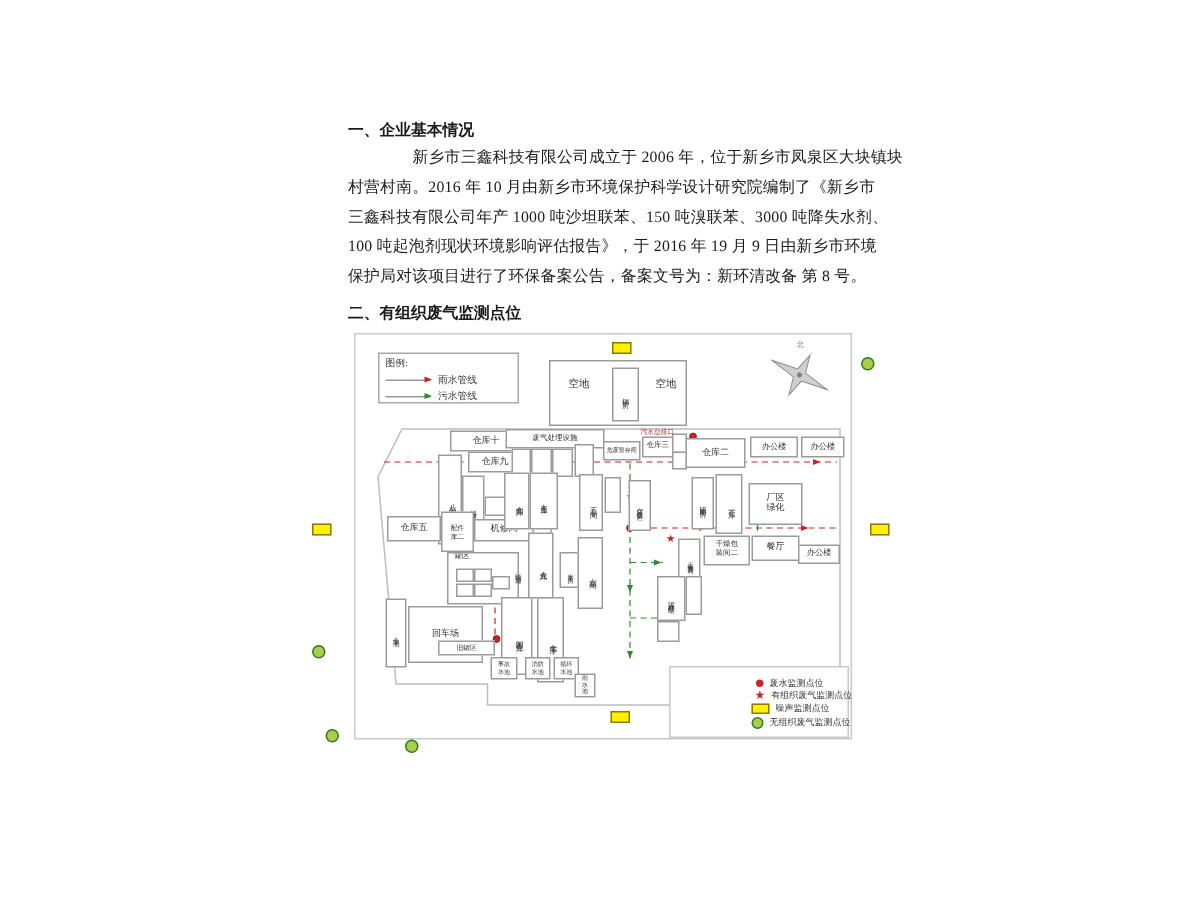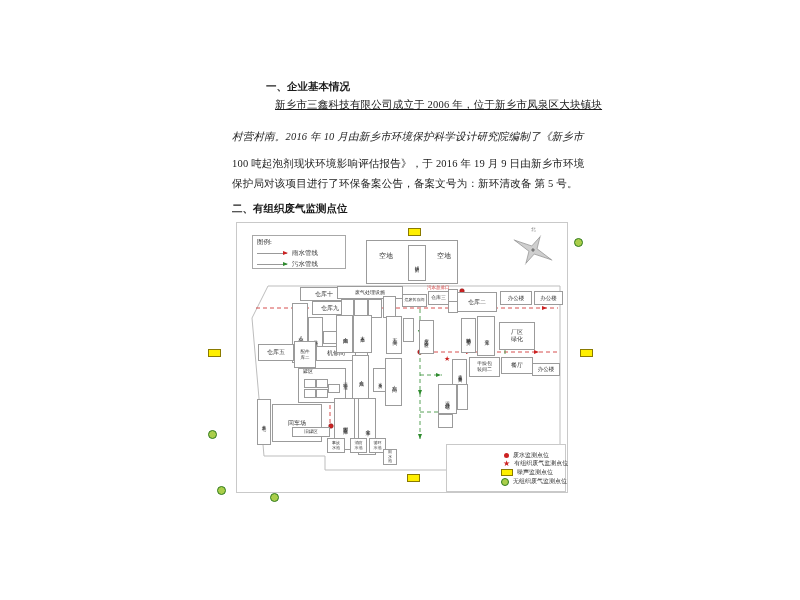--- a/index.html
+++ b/index.html
@@ -28,25 +28,26 @@
   .pline-sym{position:relative;width:30px;height:1px;background:#999;}
   .pline-sym::after{content:"";position:absolute;right:-1px;top:-2.5px;border-left:5px solid currentColor;border-top:2.5px solid transparent;border-bottom:2.5px solid transparent;}
   .redlabel{position:absolute;color:#cc2222;font-size:4.5px;white-space:nowrap;}
   .compass-n{position:absolute;font-size:5px;color:#888;}
 </style>
 </head>
 <body>
 
 <div class="page">
 
-  <div class="abs h" style="top:80px;margin-left:34px;">一、企业基本情况</div>
-  <div class="abs pline" style="top:98px;padding-left:43px;text-decoration:underline;">新乡市三鑫科技有限公司成立于 2006 年，位于新乡市凤泉区大块镇块</div>
-  <div class="abs pline" style="top:130px;font-style:italic;">村营村南。2016 年 10 月由新乡市环境保护科学设计研究院编制了《新乡市</div>
+  <div class="abs h" style="top:80px;">一、企业基本情况</div>
+  <div class="abs pline" style="top:98px;padding-left:43px;">新乡市三鑫科技有限公司成立于 2006 年，位于新乡市凤泉区大块镇块</div>
+  <div class="abs pline" style="top:118px;">村营村南。2016 年 10 月由新乡市环境保护科学设计研究院编制了《新乡市</div>
+  <div class="abs pline" style="top:138px;">三鑫科技有限公司年产 1000 吨沙坦联苯、150 吨溴联苯、3000 吨降失水剂、</div>
   <div class="abs pline" style="top:157px;">100 吨起泡剂现状环境影响评估报告》，于 2016 年 19 月 9 日由新乡市环境</div>
-  <div class="abs pline" style="top:177px;">保护局对该项目进行了环保备案公告，备案文号为：新环清改备 第 5 号。</div>
+  <div class="abs pline" style="top:177px;">保护局对该项目进行了环保备案公告，备案文号为：新环清改备 第 8 号。</div>
   <div class="abs h" style="top:202px;">二、有组织废气监测点位</div>
 
   <div class="abs diagram-frame"></div>
 
   <svg class="abs" style="left:236px;top:222px;" width="330" height="270" viewBox="0 0 330 270">
     <path d="M32,64 L16,96 L28,234 L89,234 L89,248 L324,248 L324,64 Z" fill="none" stroke="#bdbdbd" stroke-width="1"></path>
 
     <g stroke="#cc2222" stroke-width="0.8" stroke-dasharray="4 3" fill="none">
       <path d="M20,86 H322"></path>
         <path d="M184,130 H322"></path>

